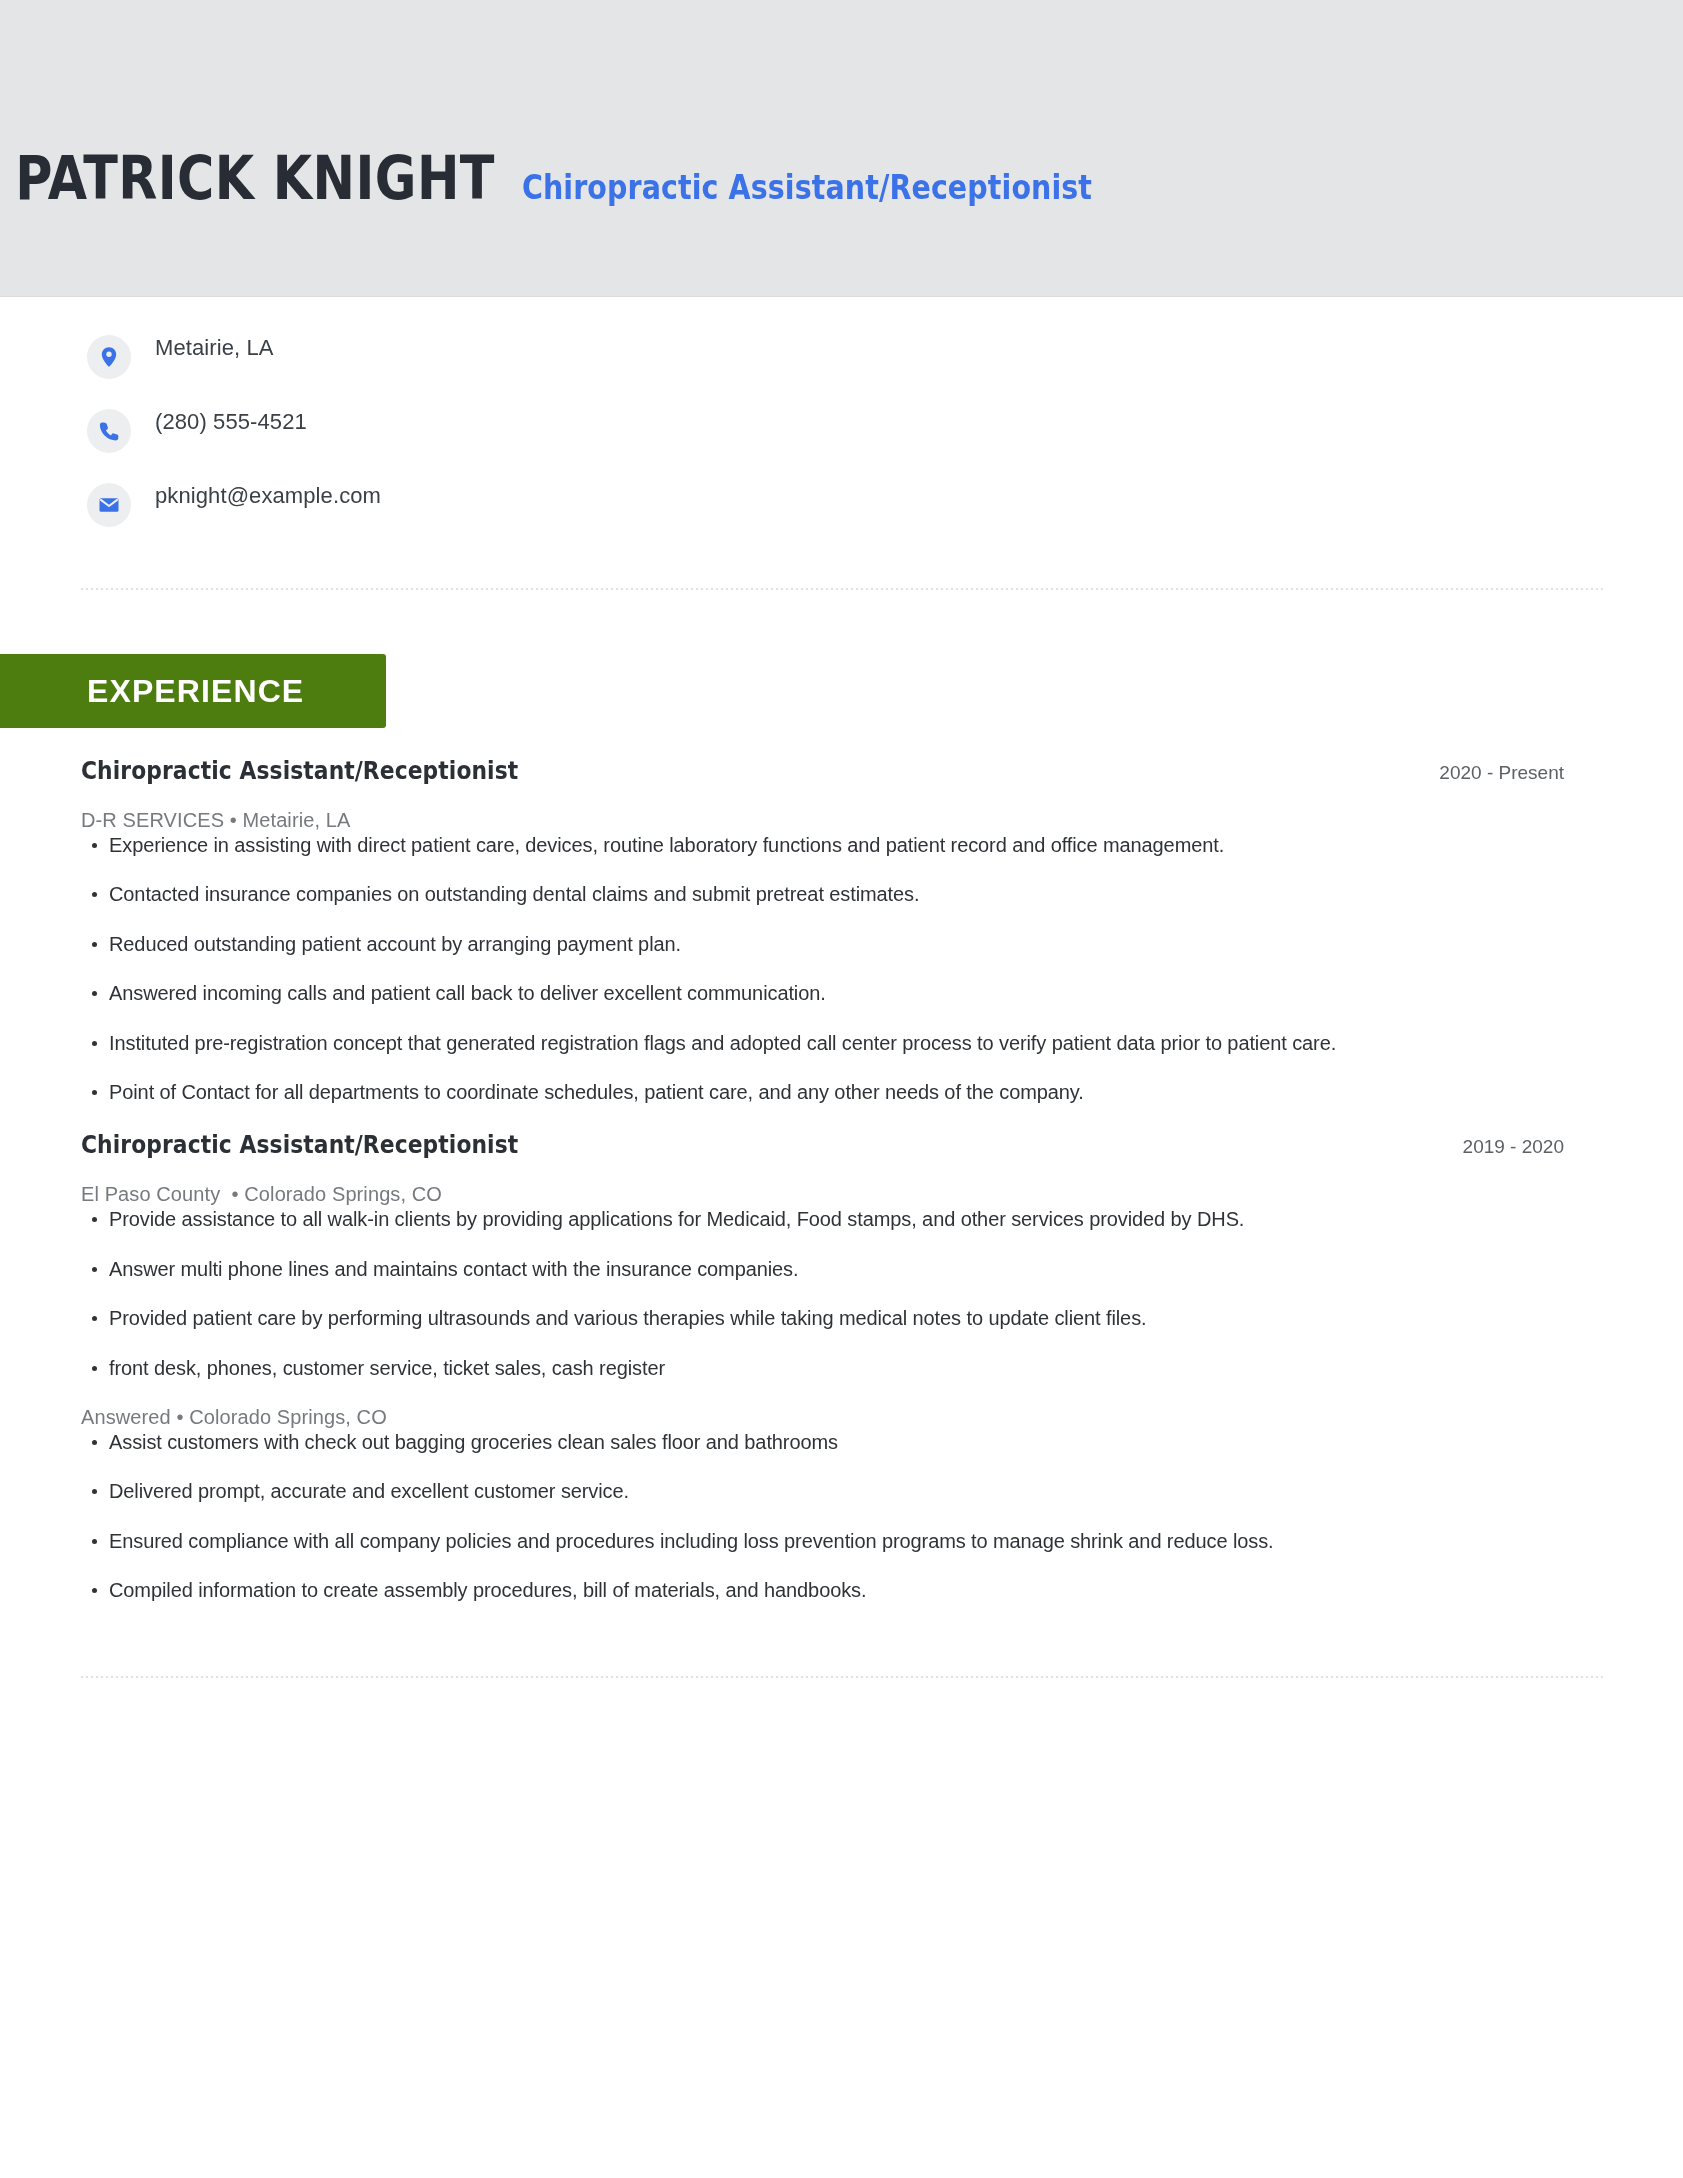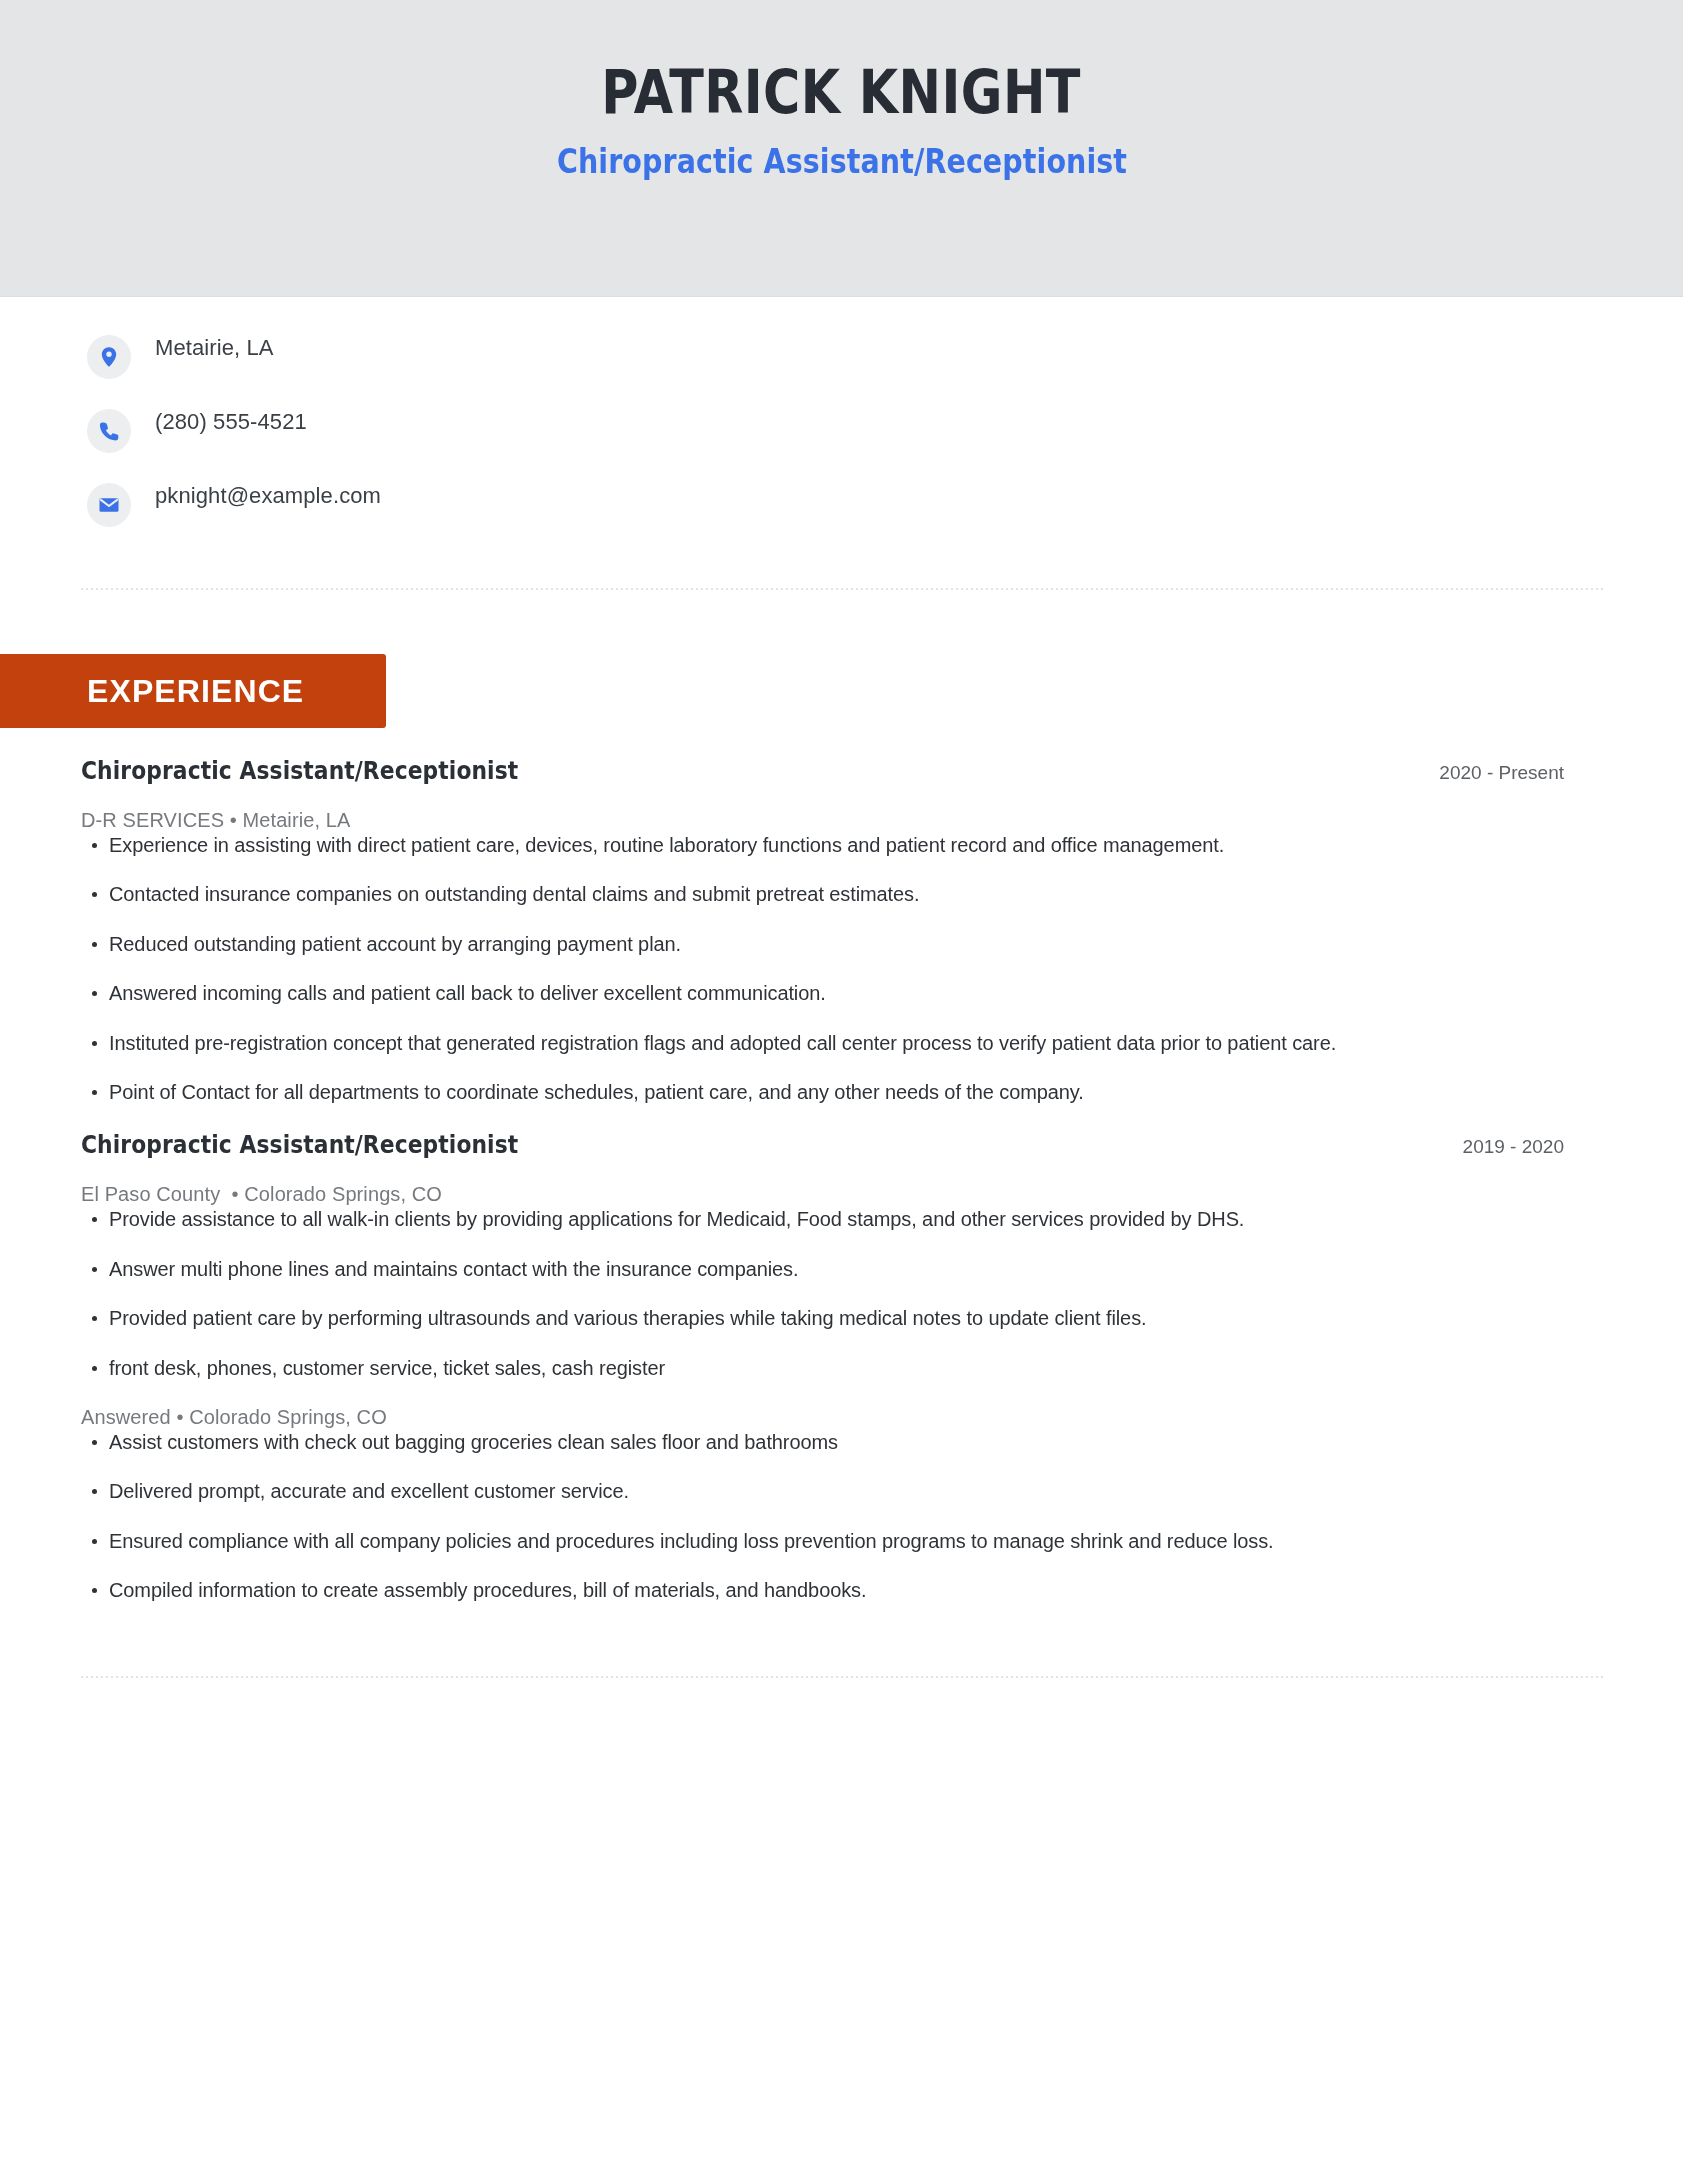--- a/index.html
+++ b/index.html
@@ -22,21 +22,20 @@
     overflow: hidden;
   }
 
   
   .header-band {
     width: 1683px;
     height: 297px;
     background: #e4e5e6;
     border-bottom: 1px solid #dcdddf;
     display: flex;
-    flex-direction: column;
     align-items: center;
     justify-content: flex-start;
     padding-top: 61px;
   }
 
   .full-name {
     font-family: "DejaVu Sans Condensed", "Liberation Sans Narrow", "Liberation Sans", sans-serif;
     font-size: 60px;
     font-weight: 700;
     letter-spacing: 0.5px;
@@ -107,21 +106,21 @@
     );
   }
 
   .divider-top { margin-top: 61px; }
 
   
   .section-banner {
     margin-top: 64px;
     width: 386px;
     height: 74px;
-    background: #c2410c;
+    background: #4d7c0f;
     border-radius: 0 3px 3px 0;
     display: flex;
     align-items: center;
     padding-left: 87px;
   }
 
   .section-banner-label {
     font-family: "Liberation Sans", sans-serif;
     font-size: 32px;
     font-weight: 700;

